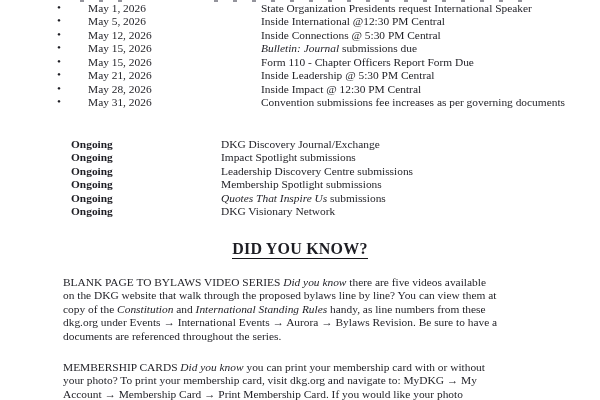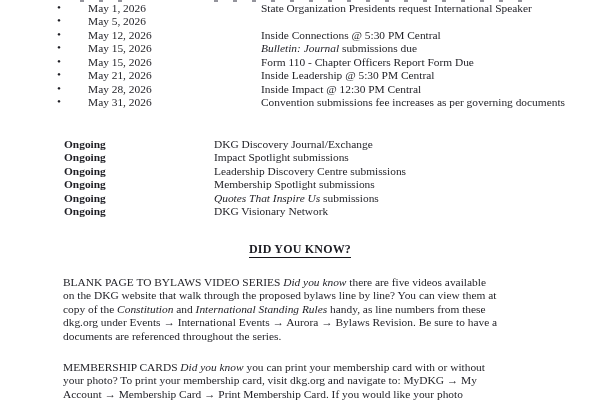--- a/index.html
+++ b/index.html
@@ -25,30 +25,30 @@
   #smudge-desc{left:214px;width:312px;}
 
   
   #calendar{position:absolute;top:2px;left:0;right:0;}
   .crow{position:relative;height:13.45px;white-space:nowrap;}
   .crow .bullet{position:absolute;left:57px;top:-1px;}
   .crow .date{position:absolute;left:88px;}
   .crow .desc{position:absolute;left:213px;margin-left:48px;}
 
   
-  #ongoing{position:absolute;top:138px;left:1px;right:0;}
+  #ongoing{position:absolute;top:138px;left:8px;right:0;}
   .orow{position:relative;height:13.45px;white-space:nowrap;}
   .orow .label{position:absolute;left:63px;font-weight:bold;}
   .orow .desc{position:absolute;left:213px;}
 
   
   #dyk{
     position:absolute;top:240px;left:0;width:100%;
     text-align:center;
-    font-size:12px;font-weight:bold;line-height:18px;
+    font-size:16px;font-weight:bold;line-height:18px;
     letter-spacing:0.2px;
   }
   #dyk .underline{border-bottom:1.6px solid #15151a;padding-bottom:0.5px;}
 
   
   .para{position:absolute;left:63px;width:500px;}
   #para-bylaws{top:276px;}
   #para-cards{top:361px;}
   .tline{white-space:nowrap;height:13.45px;}
 </style>
@@ -62,20 +62,21 @@
 
   <div id="calendar">
     <div class="crow">
       <span class="bullet">•</span>
       <span class="date">May 1, 2026</span>
       <span class="desc"><span>State Organization Presidents request International Speaker</span></span>
     </div>
     <div class="crow">
       <span class="bullet">•</span>
       <span class="date">May 5, 2026</span>
+      <span class="desc"><span>Inside International @12:30 PM Central</span></span>
     </div>
     <div class="crow">
       <span class="bullet">•</span>
       <span class="date">May 12, 2026</span>
       <span class="desc"><span>Inside Connections @ 5:30 PM Central</span></span>
     </div>
     <div class="crow">
       <span class="bullet">•</span>
       <span class="date">May 15, 2026</span>
       <span class="desc"><span class="i">Bulletin: Journal</span><span> submissions due</span></span>

